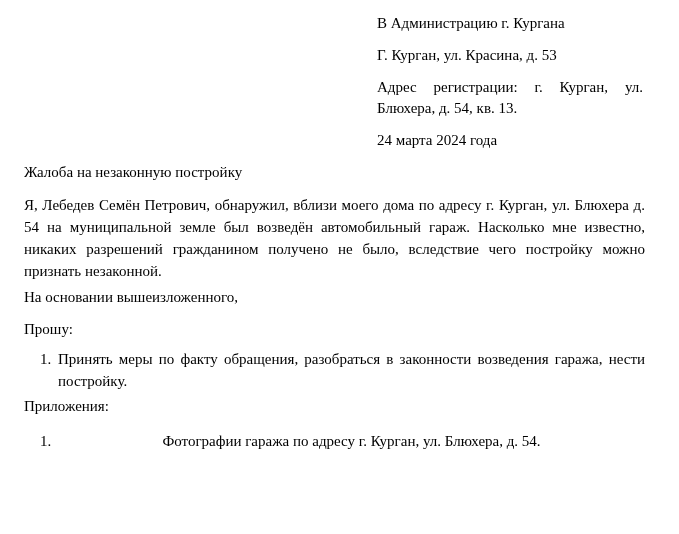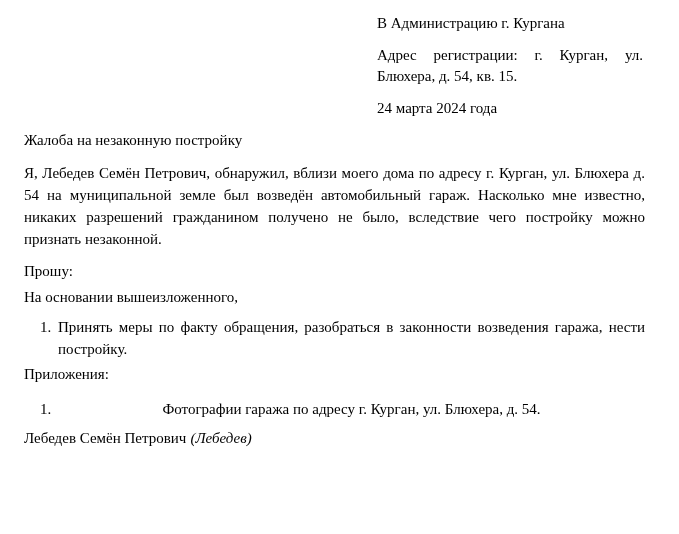--- a/index.html
+++ b/index.html
@@ -78,31 +78,32 @@
     margin-left: 4px;
   }
 </style>
 </head>
 <body>
 
 <div class="page">
 
   <div class="header-block">
     <p>В Администрацию г. Кургана</p>
-    <p class="justify">Адрес регистрации: г. Курган, ул. Блюхера, д. 54, кв. 15.</p>
+    <p>Г. Курган, ул. Красина, д. 53</p>
+    <p class="justify">Адрес регистрации: г. Курган, ул. Блюхера, д. 54, кв. 13.</p>
     <p>24 марта 2024 года</p>
   </div>
 
   <div class="doc-title">Жалоба на незаконную постройку</div>
 
   <p class="body-par">Я, Лебедев Семён Петрович, обнаружил, вблизи моего дома по адресу г. Курган, ул. Блюхера д. 54 на муниципальной земле был возведён автомобильный гараж. Насколько мне известно, никаких разрешений гражданином получено не было, вследствие чего постройку можно признать незаконной.</p>
 
+  <p class="plain-par basis-par">На основании вышеизложенного,</p>
+
   <p class="plain-par request-par">Прошу:</p>
-
-  <p class="plain-par basis-par">На основании вышеизложенного,</p>
 
   <div class="doc-list">
     <div class="list-item">
       <span class="list-marker">1.</span>
       <span class="list-text">Принять меры по факту обращения, разобраться в законности возведения гаража, нести постройку.</span>
     </div>
   </div>
 
   <p class="plain-par attach-par">Приложения:</p>
 

